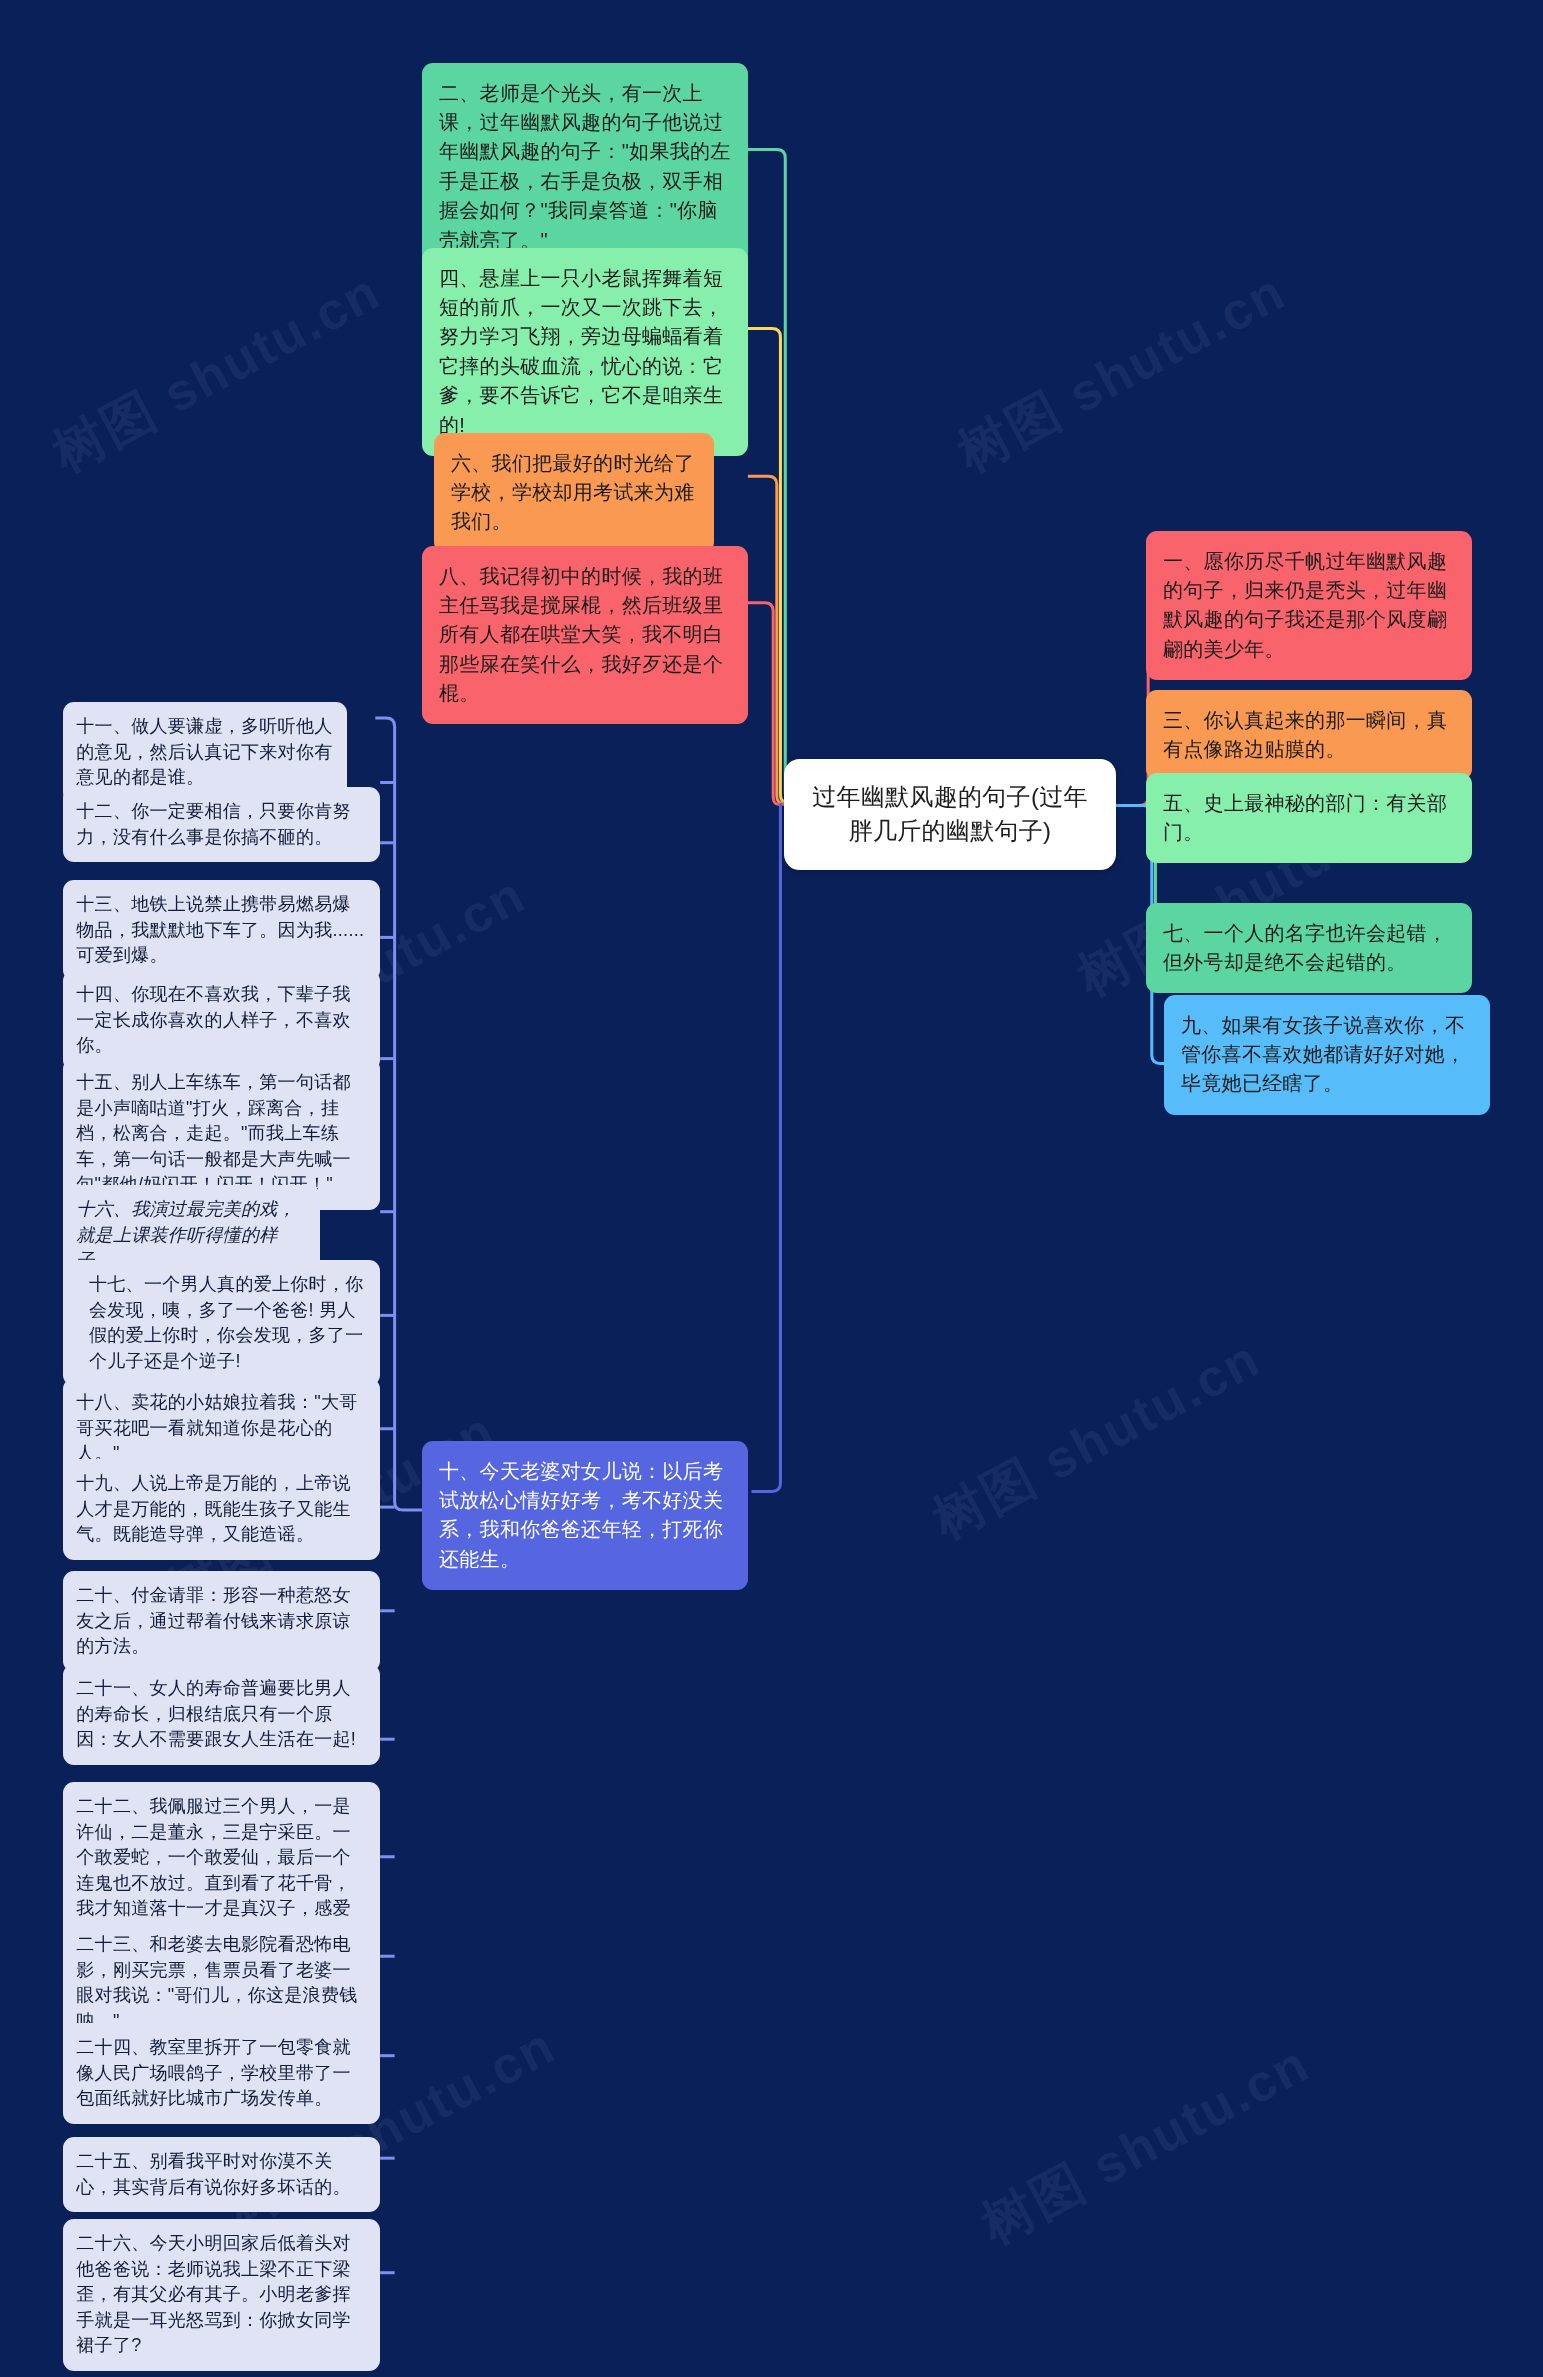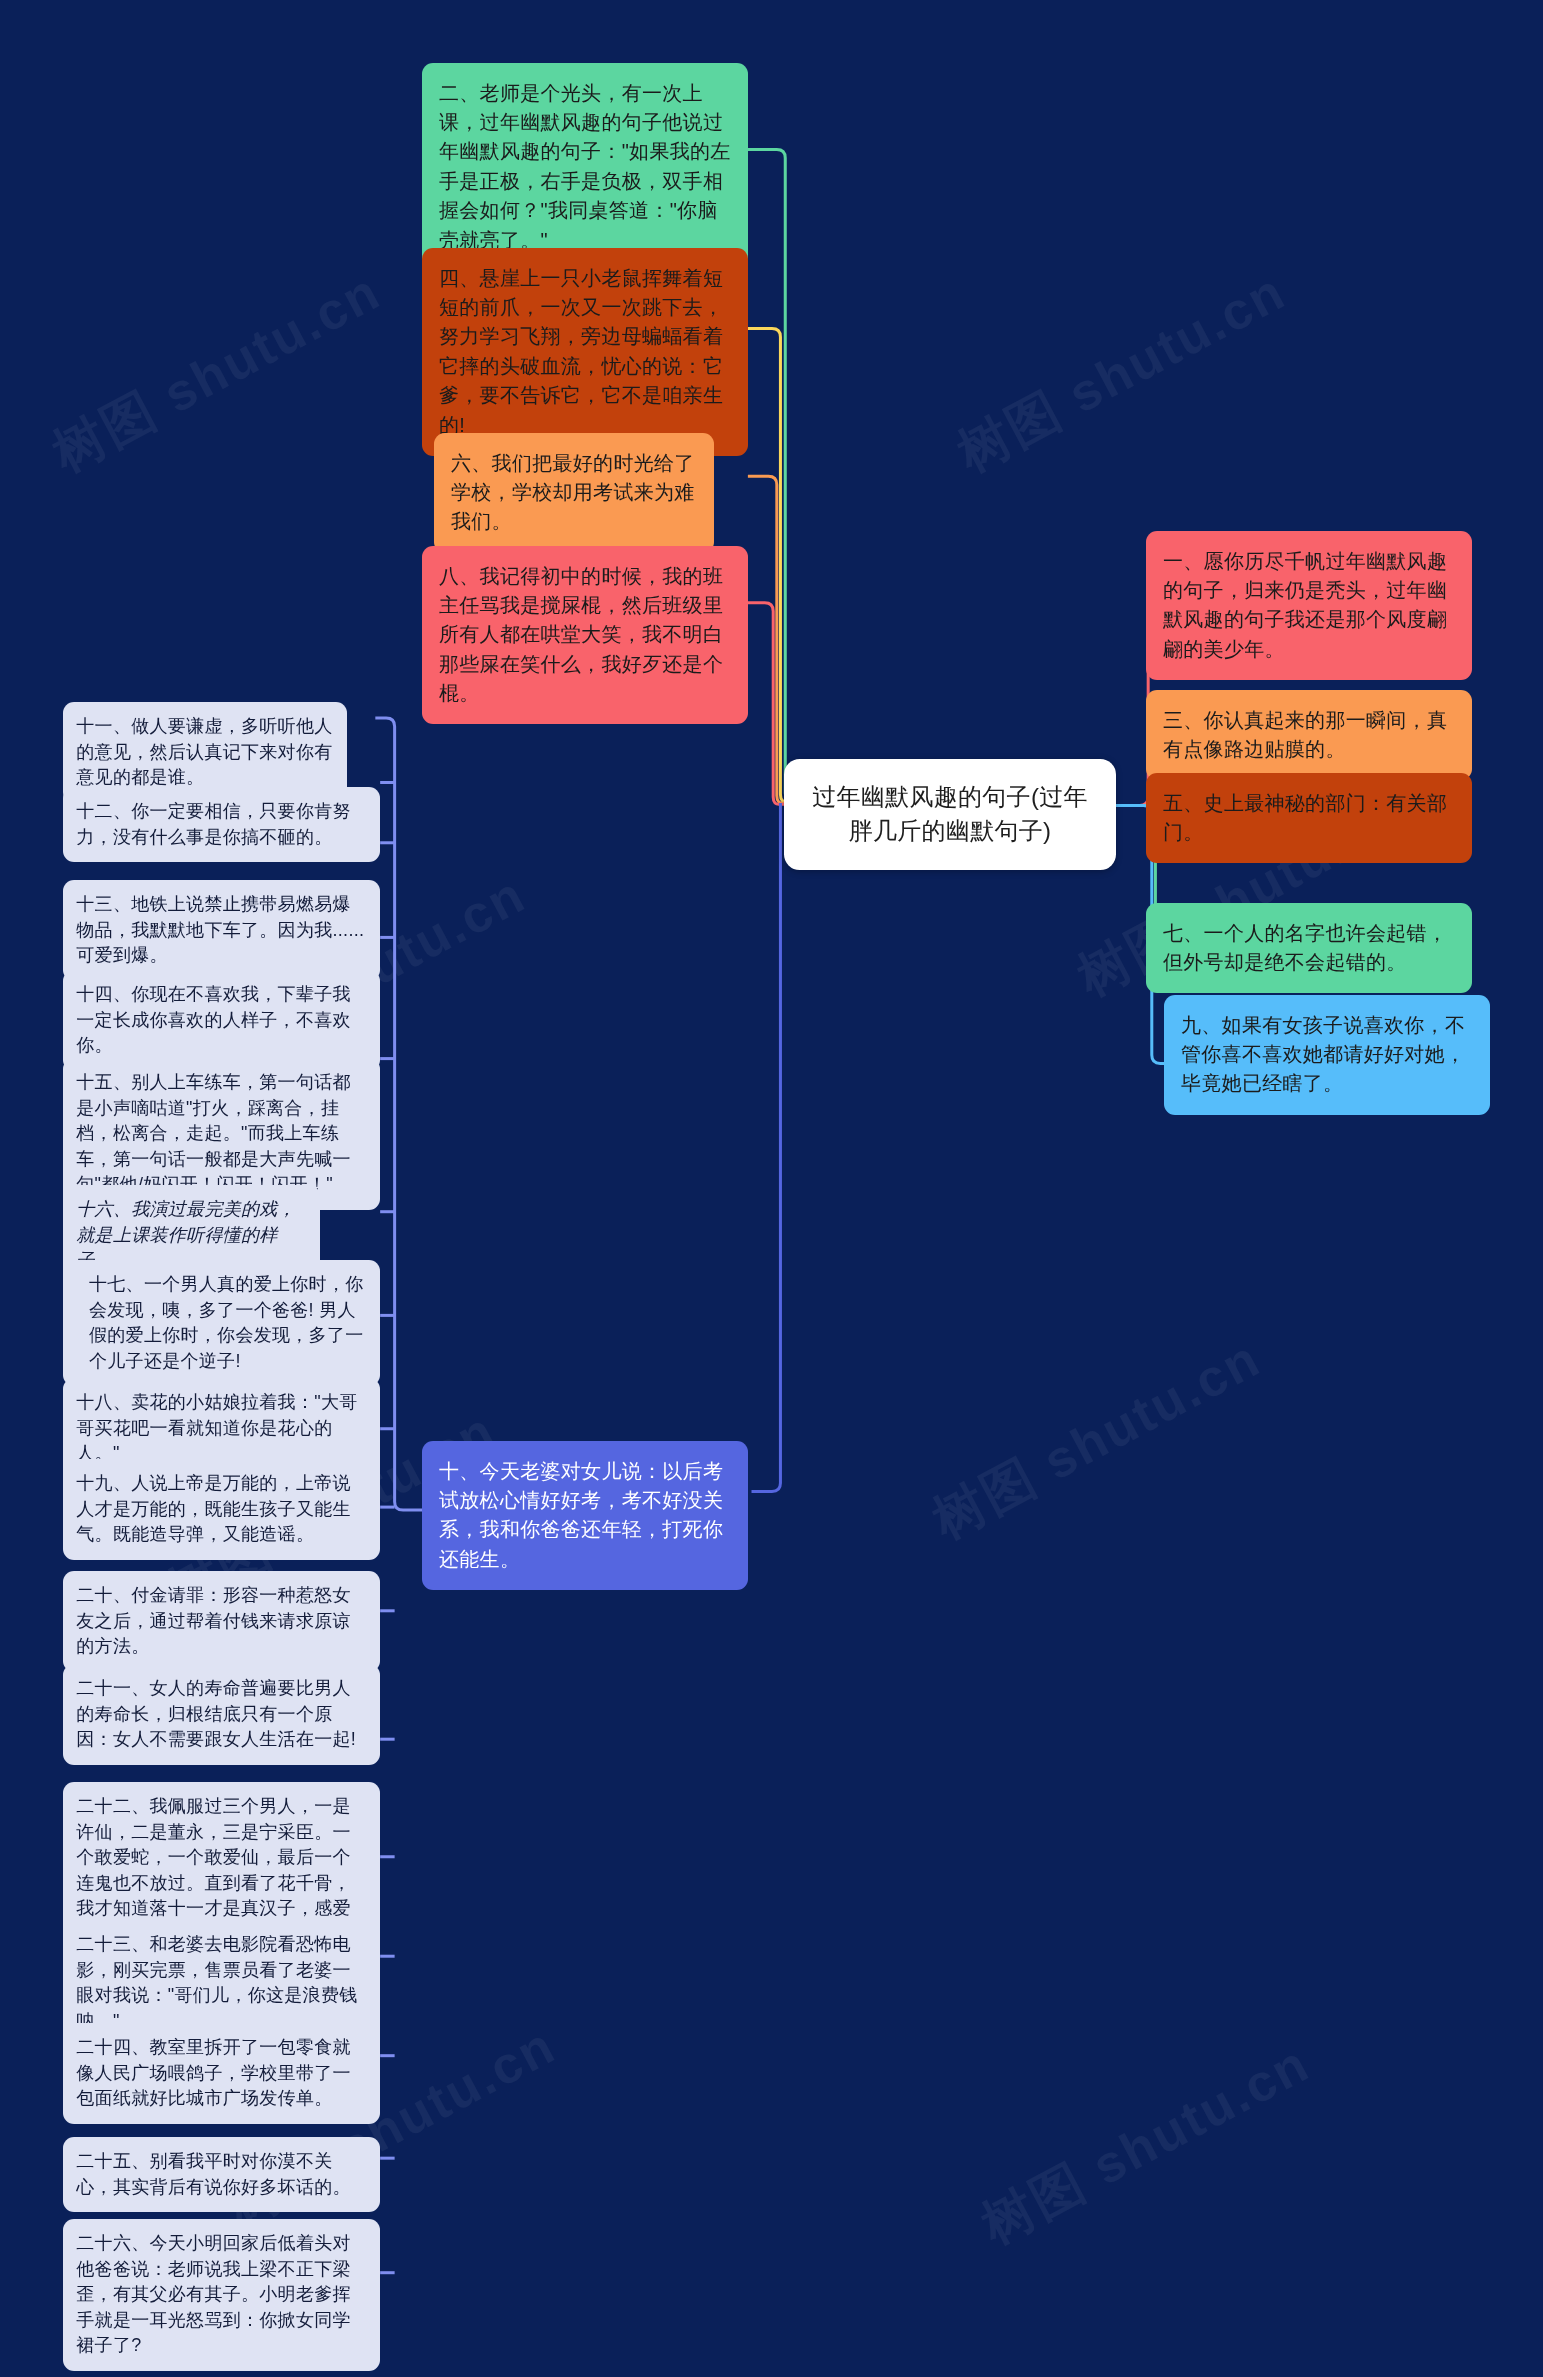--- a/index.html
+++ b/index.html
@@ -32,21 +32,21 @@
     background:#ffffff;color:#1e1e1e;
     border-radius:15.7px;
     text-align:center;
     font-size:24px;line-height:1.45;
     padding:20.5px 18px;
     box-shadow:0 1.2px 6px rgba(0,0,0,.25);
   }
 
   .n-red   {background:#f9636b;}
   .n-orange{background:#fa9a52;}
-  .n-yellow{background:#c2410c;}
+  .n-yellow{background:#86efac;}
   .n-green {background:#5cd6a0;}
   .n-blue  {background:#56bdfa;}
   .n-indigo{background:#5566e0;color:#ffffff;}
   .n-pale  {background:#dfe3f3;color:#131c3a;font-size:18px;line-height:1.42;padding:12px 13.3px;}
 </style>
 </head>
 <body>
 
 <div id="canvas">
 

